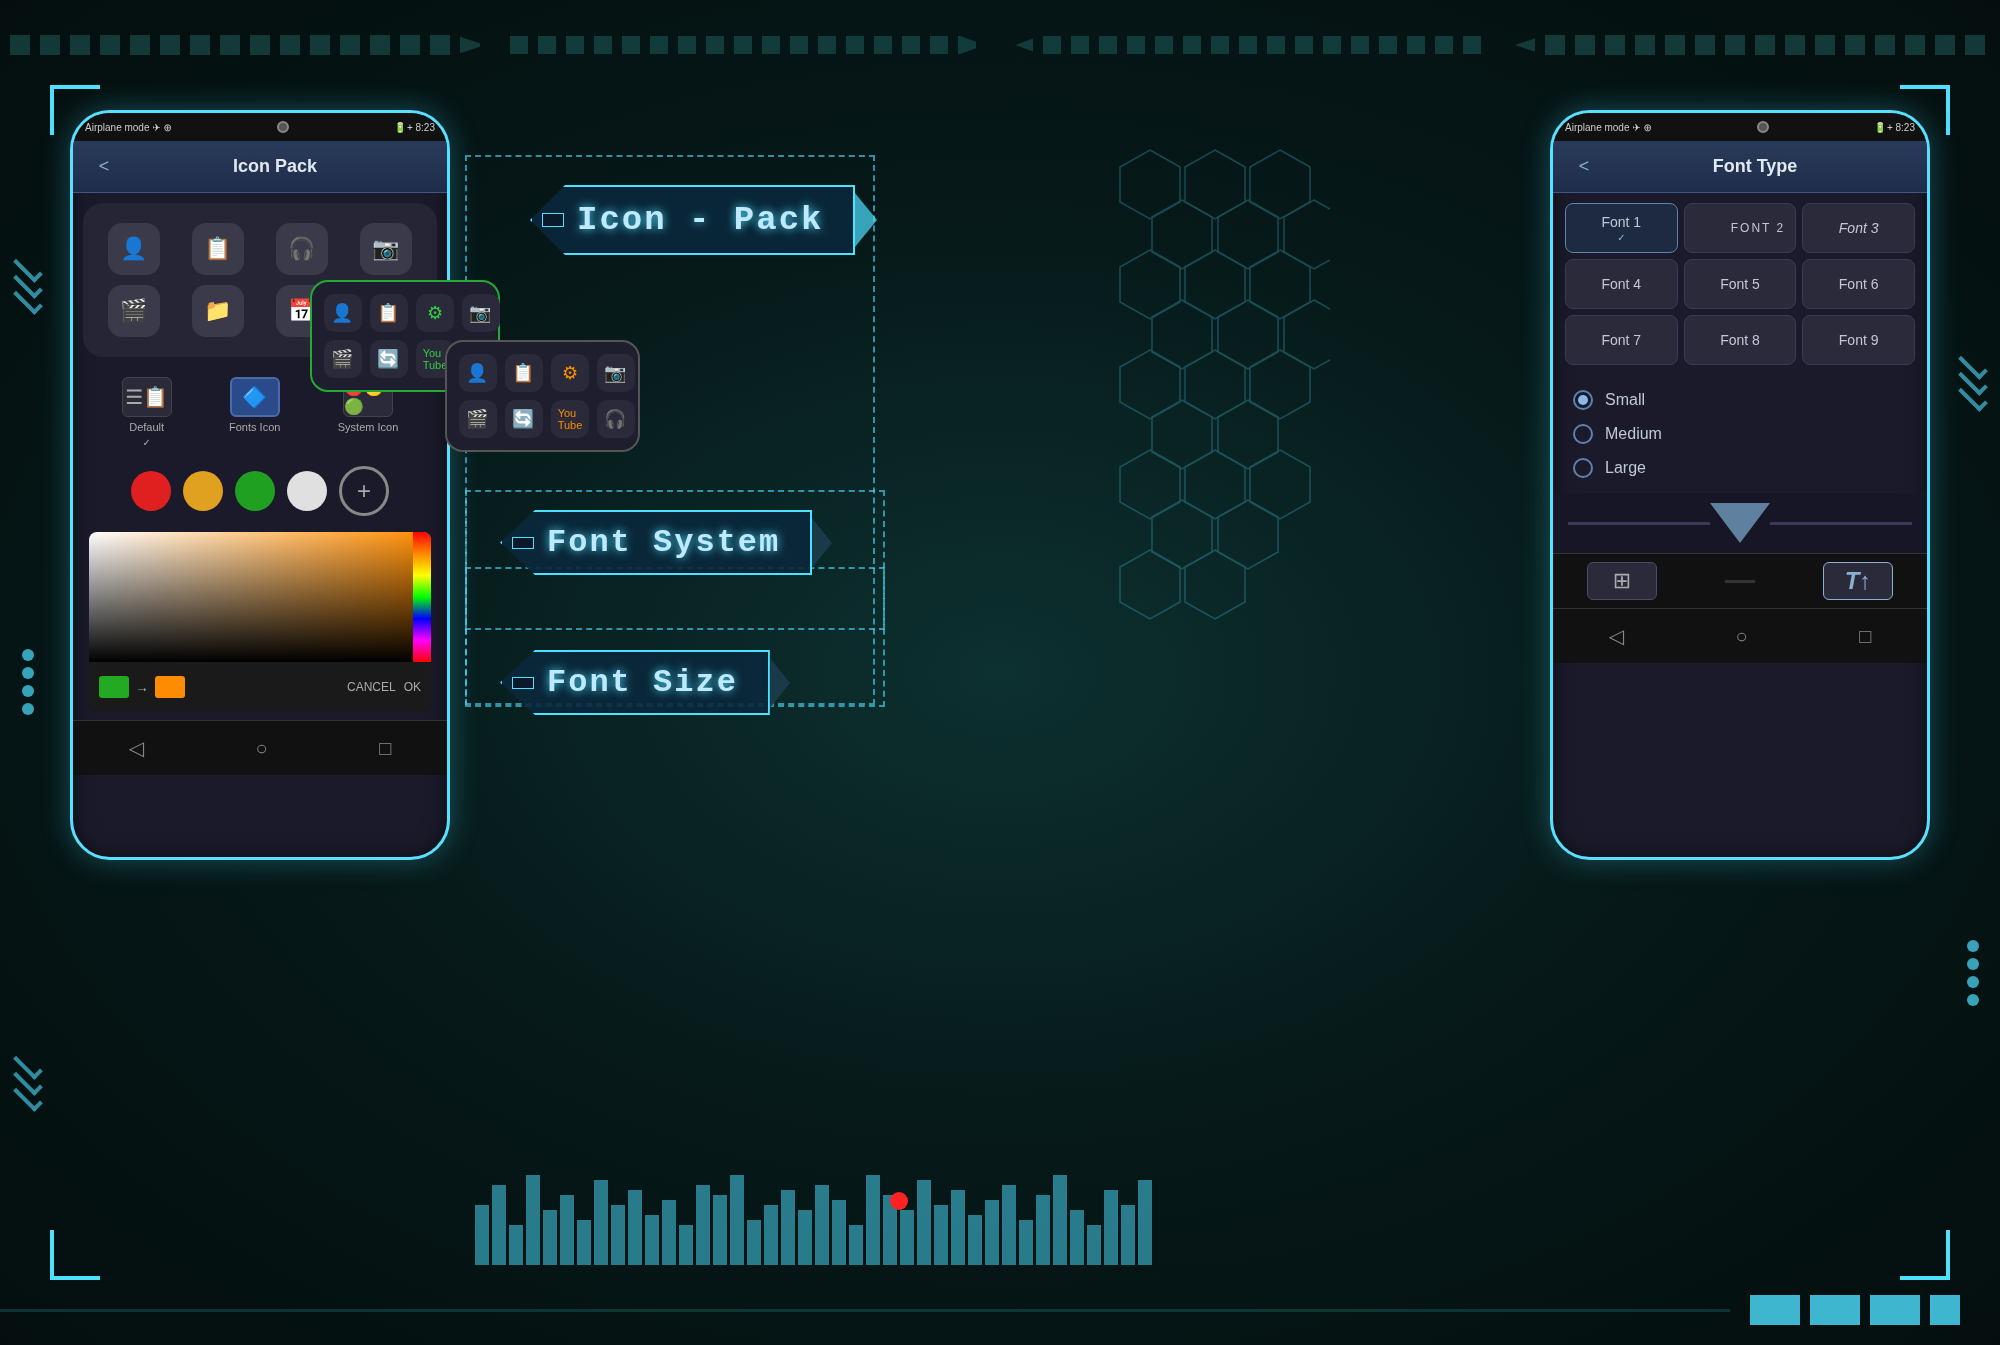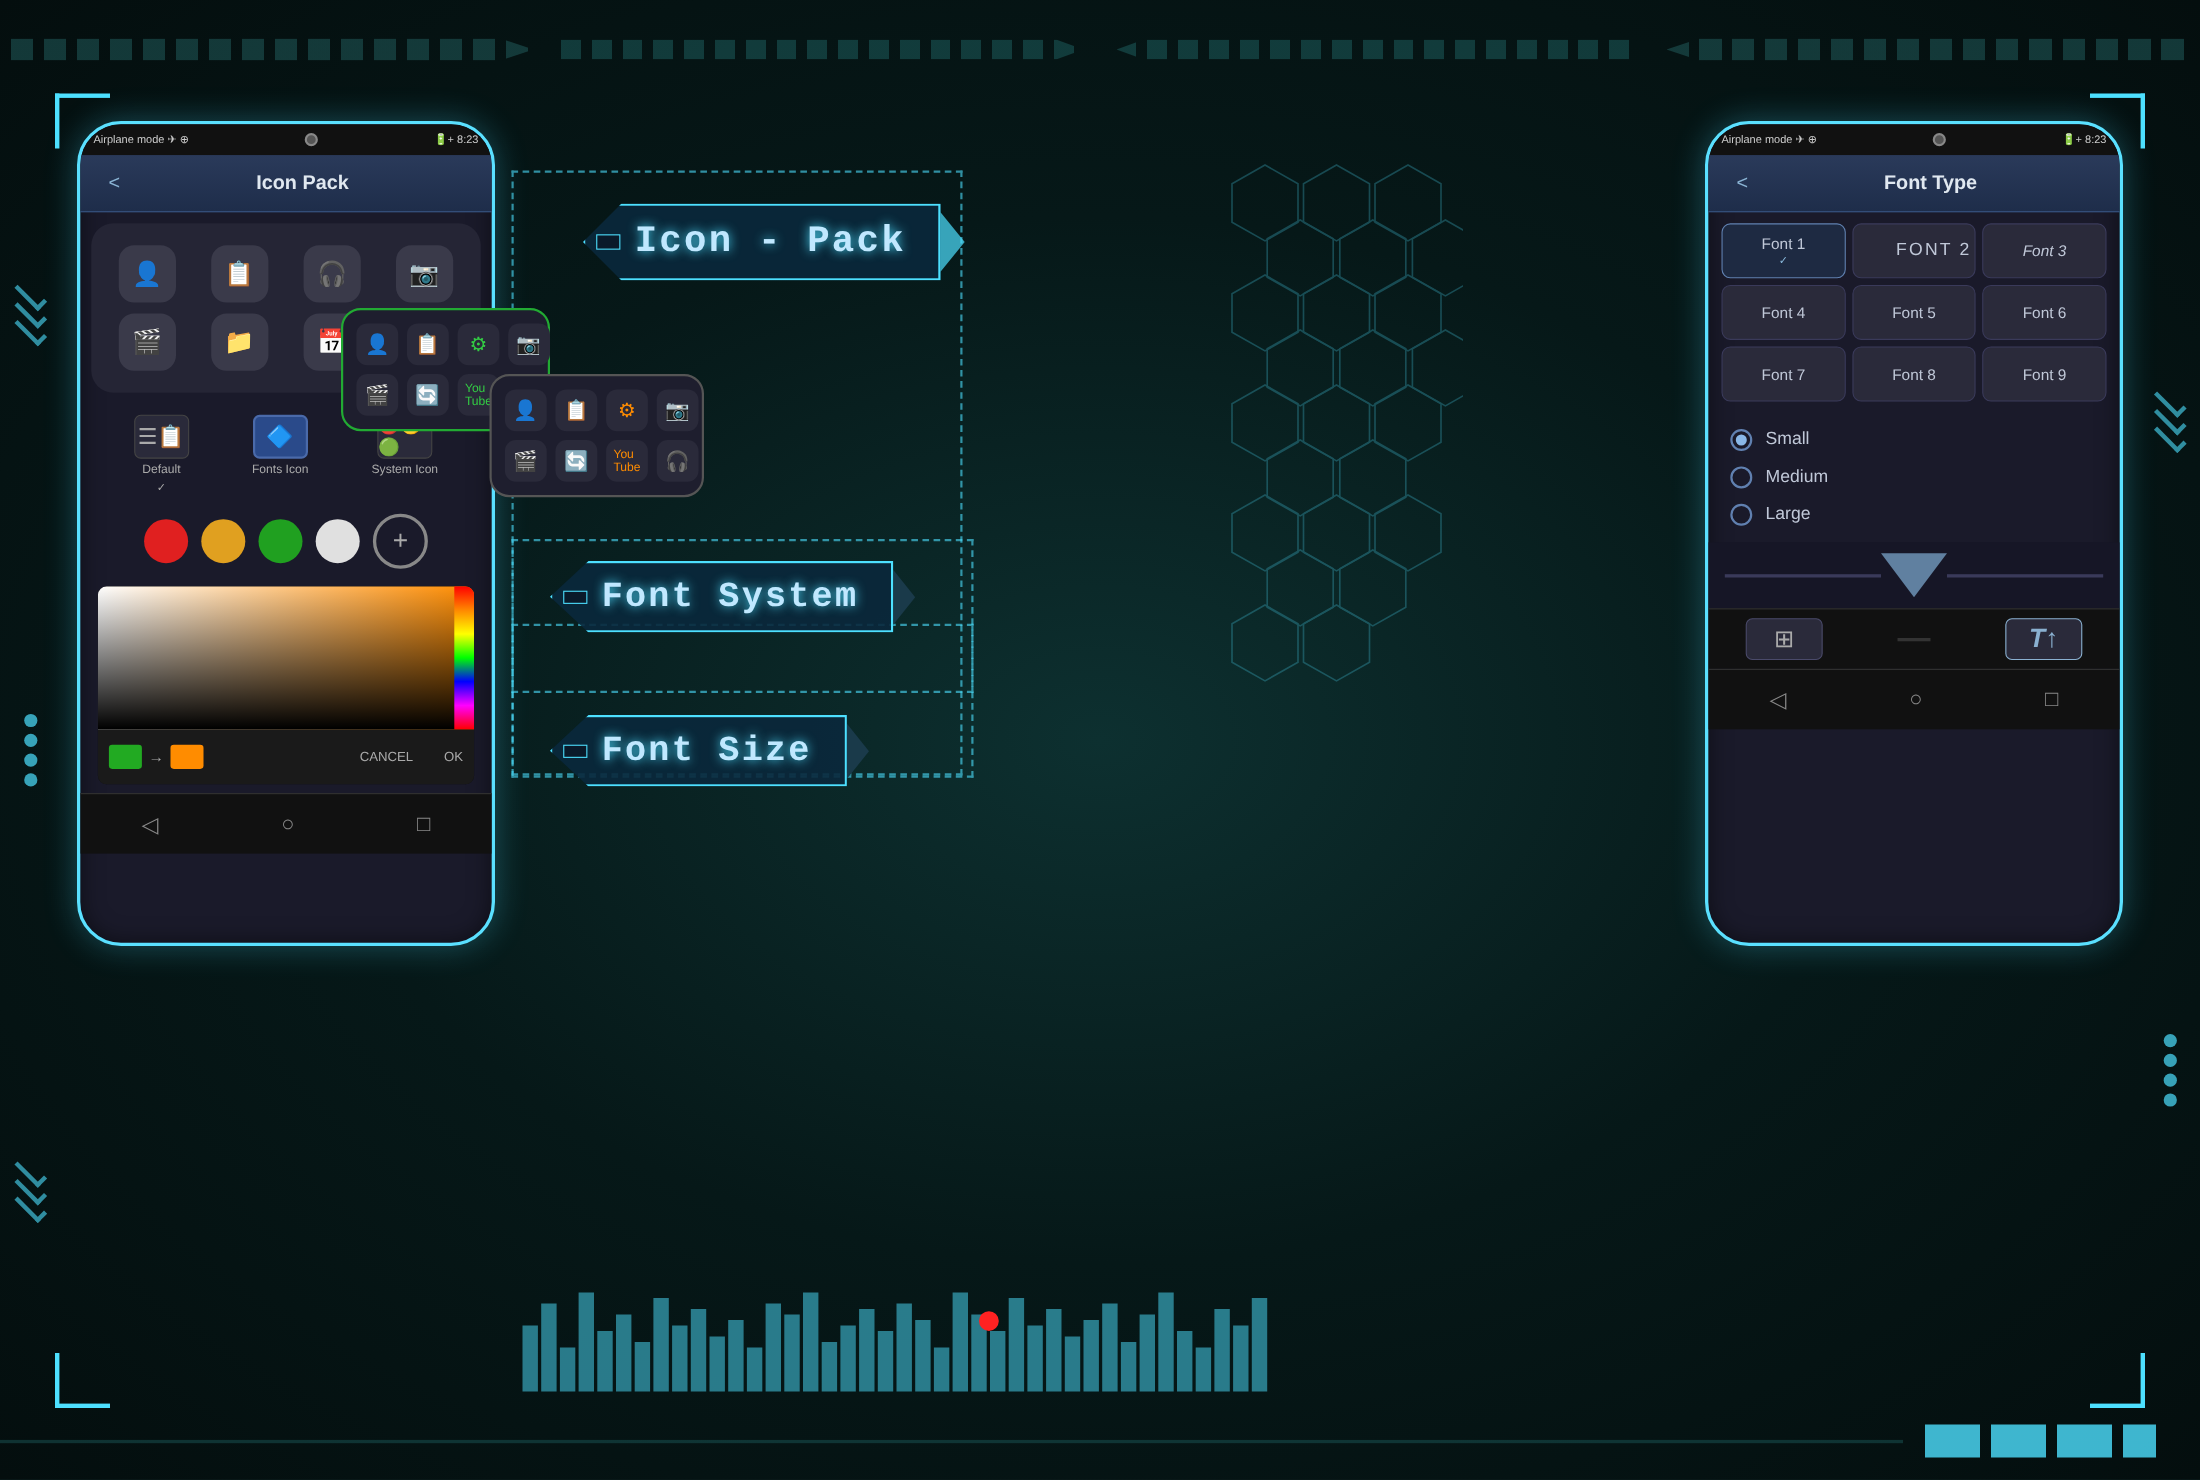--- a/index.html
+++ b/index.html
@@ -297,21 +297,21 @@
     }
 
     .color-box {
       width: 30px;
       height: 22px;
       border-radius: 3px;
     }
 
     .cancel-ok-btns {
       display: flex;
-      gap: 28px;
+      gap: 8px;
     }
 
     .cancel-btn, .ok-btn {
       font-size: 12px;
       color: #aaa;
       background: none;
       border: none;
       cursor: pointer;
     }
 
@@ -839,21 +839,21 @@
   </div>
 
 
   <div class="font-grid">
 
     <div class="font-btn active">
       <span>Font 1</span>
       <span class="font-check">✓</span>
     </div>
     <div class="font-btn">
-      <span style="font-size:16px; letter-spacing:2px;padding-left:36px;">FONT 2</span>
+      <span style="font-size:12px; letter-spacing:2px;padding-left:36px;">FONT 2</span>
     </div>
     <div class="font-btn">
       <span style="font-style:italic;">Font 3</span>
     </div>
     <div class="font-btn">
       <span>Font 4</span>
     </div>
     <div class="font-btn">
       <span>Font 5</span>
     </div>

